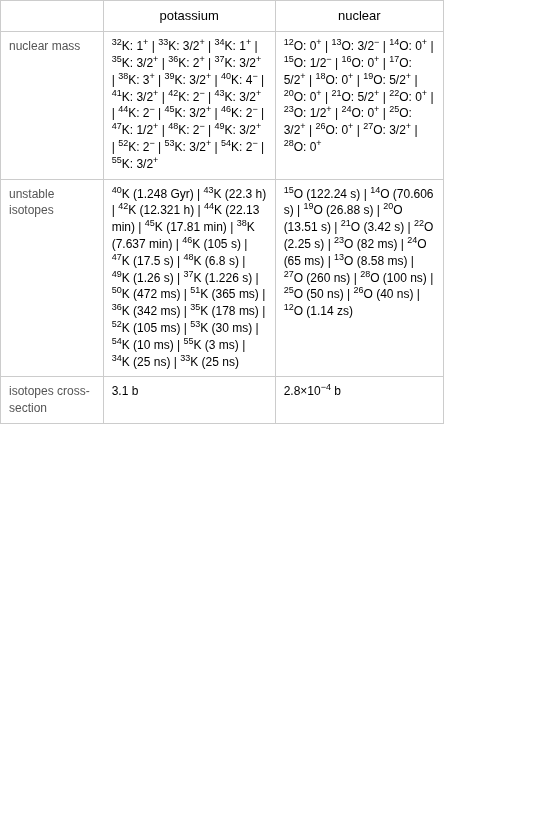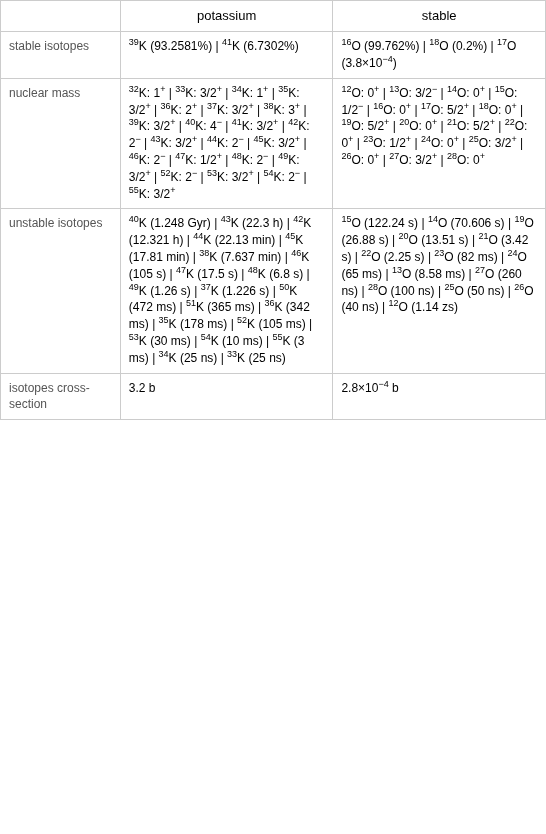--- a/index.html
+++ b/index.html
@@ -4,21 +4,21 @@
   <style>
     * { box-sizing: border-box; margin: 0; padding: 0; }
     body {
       font-family: Arial, sans-serif;
       font-size: 12px;
       background: #fff;
       width: 546px;
       min-height: 834px;
     }
     table {
-      width: 546px;
+      width: 444px;
       border-collapse: collapse;
     }
     th, td {
       border: 1px solid #ccc;
       padding: 6px 8px;
       vertical-align: top;
       line-height: 1.4;
     }
     th {
       text-align: center;
@@ -38,44 +38,39 @@
     sup { font-size: 0.75em; vertical-align: super; line-height: 0; }
   </style>
 </head>
 <body>
 
 <table>
   <thead>
     <tr>
       <th style="width:120px;"></th>
       <th style="width:213px;">potassium</th>
-      <th style="width:213px;">stable</th>
+      <th style="width:213px;">nuclear</th>
     </tr>
   </thead>
   <tbody>
 
 
-    <tr>
-      <td class="row-label">stable isotopes</td>
-      <td class="data-cell"><sup>39</sup>K (93.2581%) | <sup>41</sup>K (6.7302%)</td>
-      <td class="data-cell"><sup>16</sup>O (99.762%) | <sup>18</sup>O (0.2%) | <sup>17</sup>O (3.8×10<sup>−4</sup>)</td>
-    </tr>
 
     <tr>
       <td class="row-label">nuclear mass</td>
       <td class="data-cell"><sup>32</sup>K: 1<sup>+</sup> | <sup>33</sup>K: 3/2<sup>+</sup> | <sup>34</sup>K: 1<sup>+</sup> | <sup>35</sup>K: 3/2<sup>+</sup> | <sup>36</sup>K: 2<sup>+</sup> | <sup>37</sup>K: 3/2<sup>+</sup> | <sup>38</sup>K: 3<sup>+</sup> | <sup>39</sup>K: 3/2<sup>+</sup> | <sup>40</sup>K: 4<sup>−</sup> | <sup>41</sup>K: 3/2<sup>+</sup> | <sup>42</sup>K: 2<sup>−</sup> | <sup>43</sup>K: 3/2<sup>+</sup> | <sup>44</sup>K: 2<sup>−</sup> | <sup>45</sup>K: 3/2<sup>+</sup> | <sup>46</sup>K: 2<sup>−</sup> | <sup>47</sup>K: 1/2<sup>+</sup> | <sup>48</sup>K: 2<sup>−</sup> | <sup>49</sup>K: 3/2<sup>+</sup> | <sup>52</sup>K: 2<sup>−</sup> | <sup>53</sup>K: 3/2<sup>+</sup> | <sup>54</sup>K: 2<sup>−</sup> | <sup>55</sup>K: 3/2<sup>+</sup></td>
       <td class="data-cell"><sup>12</sup>O: 0<sup>+</sup> | <sup>13</sup>O: 3/2<sup>−</sup> | <sup>14</sup>O: 0<sup>+</sup> | <sup>15</sup>O: 1/2<sup>−</sup> | <sup>16</sup>O: 0<sup>+</sup> | <sup>17</sup>O: 5/2<sup>+</sup> | <sup>18</sup>O: 0<sup>+</sup> | <sup>19</sup>O: 5/2<sup>+</sup> | <sup>20</sup>O: 0<sup>+</sup> | <sup>21</sup>O: 5/2<sup>+</sup> | <sup>22</sup>O: 0<sup>+</sup> | <sup>23</sup>O: 1/2<sup>+</sup> | <sup>24</sup>O: 0<sup>+</sup> | <sup>25</sup>O: 3/2<sup>+</sup> | <sup>26</sup>O: 0<sup>+</sup> | <sup>27</sup>O: 3/2<sup>+</sup> | <sup>28</sup>O: 0<sup>+</sup></td>
     </tr>
 
     <tr>
       <td class="row-label">unstable isotopes</td>
       <td class="data-cell"><sup>40</sup>K (1.248 Gyr) | <sup>43</sup>K (22.3 h) | <sup>42</sup>K (12.321 h) | <sup>44</sup>K (22.13 min) | <sup>45</sup>K (17.81 min) | <sup>38</sup>K (7.637 min) | <sup>46</sup>K (105 s) | <sup>47</sup>K (17.5 s) | <sup>48</sup>K (6.8 s) | <sup>49</sup>K (1.26 s) | <sup>37</sup>K (1.226 s) | <sup>50</sup>K (472 ms) | <sup>51</sup>K (365 ms) | <sup>36</sup>K (342 ms) | <sup>35</sup>K (178 ms) | <sup>52</sup>K (105 ms) | <sup>53</sup>K (30 ms) | <sup>54</sup>K (10 ms) | <sup>55</sup>K (3 ms) | <sup>34</sup>K (25 ns) | <sup>33</sup>K (25 ns)</td>
       <td class="data-cell"><sup>15</sup>O (122.24 s) | <sup>14</sup>O (70.606 s) | <sup>19</sup>O (26.88 s) | <sup>20</sup>O (13.51 s) | <sup>21</sup>O (3.42 s) | <sup>22</sup>O (2.25 s) | <sup>23</sup>O (82 ms) | <sup>24</sup>O (65 ms) | <sup>13</sup>O (8.58 ms) | <sup>27</sup>O (260 ns) | <sup>28</sup>O (100 ns) | <sup>25</sup>O (50 ns) | <sup>26</sup>O (40 ns) | <sup>12</sup>O (1.14 zs)</td>
     </tr>
 
     <tr>
       <td class="row-label">isotopes cross-section</td>
-      <td class="data-cell">3.2 b</td>
+      <td class="data-cell">3.1 b</td>
       <td class="data-cell">2.8×10<sup>−4</sup> b</td>
     </tr>
 
   </tbody>
 </table>
 
 </body></html>

